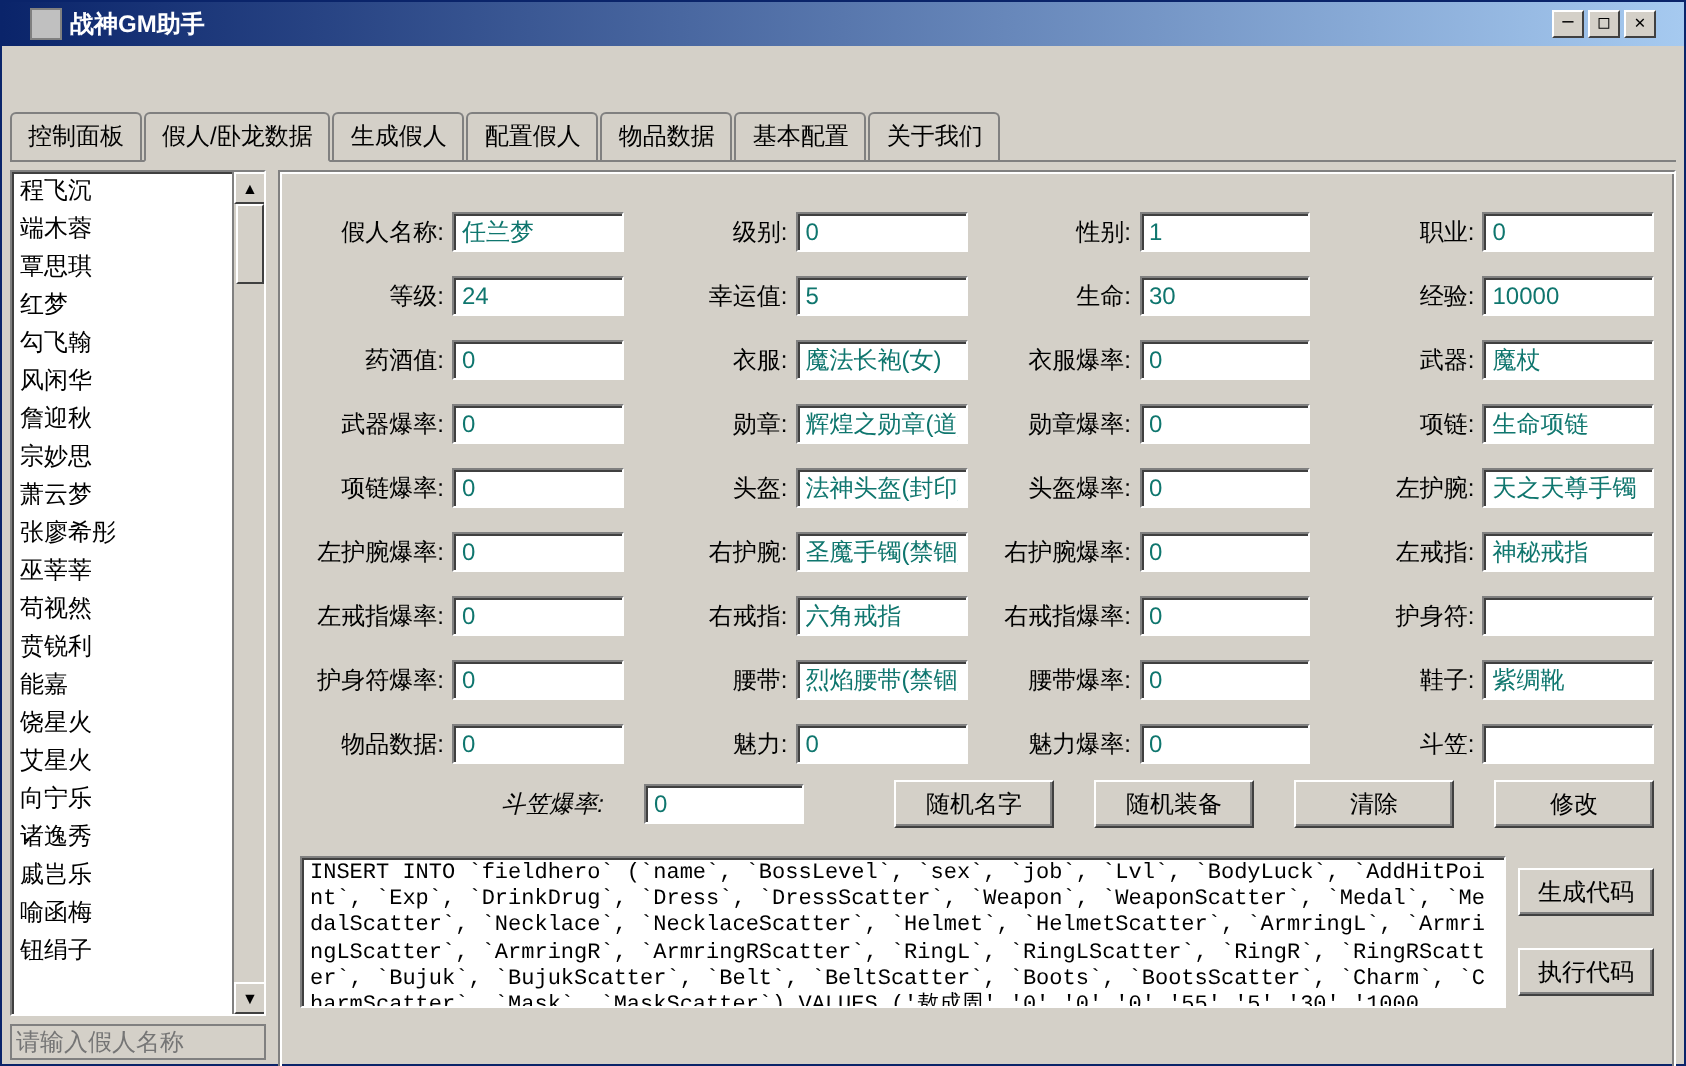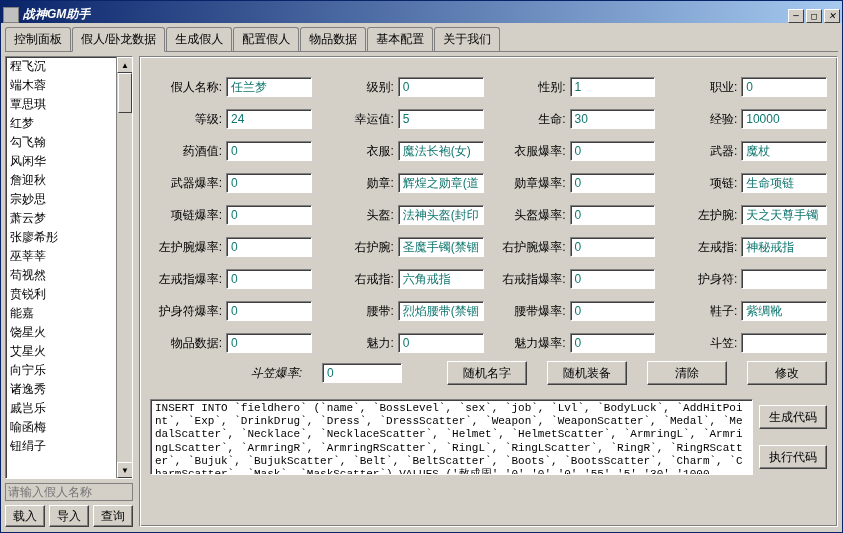--- a/index.html
+++ b/index.html
@@ -1,25 +1,25 @@
 <!DOCTYPE html>
 <html><head>
 <meta charset="utf-8">
 <style>
 * { box-sizing: border-box; font-family: "SimSun", "宋体", sans-serif; font-size: 12px; }
 body { margin: 0; background: #d4d0c8; }
 .window { width: 843px; height: 533px; background: #d4d0c8; border: 1px solid #0a246a; }
-.titlebar { background: linear-gradient(to right, #0a246a, #a6caf0); height: 22px; display: flex; align-items: flex-end; padding: 0 2px; font-style: italic; }
+.titlebar { background: linear-gradient(to right, #0a246a, #a6caf0); height: 22px; display: flex; align-items: center; padding: 0 14px; }
 .title-icon { width: 16px; height: 16px; background: #c0c0c0; border: 1px solid #808080; margin-right: 4px; }
 .title-text { color: #fff; font-weight: bold; flex: 1; }
 .win-btns { display: flex; gap: 2px; }
 .win-btn { width: 16px; height: 14px; background: #d4d0c8; border: 1px solid #fff; border-right-color: #404040; border-bottom-color: #404040; font-size: 9px; display: flex; align-items: center; justify-content: center; font-family: "Marlett", monospace; cursor: pointer; }
 .client { padding: 4px; height: calc(100% - 22px); }
 .tabs { display: flex; border-bottom: 1px solid #808080; margin-bottom: 4px; }
-.tab { padding: 3px 8px; border: 1px solid #808080; border-bottom: none; background: #d4d0c8; border-top-left-radius: 3px; border-top-right-radius: 3px; margin-right: 1px; cursor: pointer; position: relative; }
+.tab { padding: 3px 8px; border: 1px solid #808080; border-bottom: none; background: #d4d0c8; border-top-left-radius: 3px; border-top-right-radius: 3px; margin-right: 1px; cursor: pointer; position: relative; margin-top: 29px; }
 .tab.active { background: #d4d0c8; border-bottom: 1px solid #d4d0c8; margin-bottom: -1px; z-index: 1; }
 .content { display: flex; gap: 6px; height: calc(100% - 30px); }
 .left-col { width: 128px; display: flex; flex-direction: column; gap: 4px; }
 .listbox { flex: 1; background: #fff; border: 1px solid #808080; border-right-color: #fff; border-bottom-color: #fff; box-shadow: inset 1px 1px 0 #404040; overflow-y: auto; position: relative; }
 .listbox-scroll { position: absolute; right: 0; top: 0; bottom: 0; width: 16px; background: #d4d0c8; border-left: 1px solid #808080; }
 .scroll-arrow { width: 16px; height: 16px; background: #d4d0c8; border: 1px solid #fff; border-right-color: #404040; border-bottom-color: #404040; display: flex; align-items: center; justify-content: center; font-size: 8px; }
 .scroll-thumb { width: 14px; height: 40px; background: #d4d0c8; border: 1px solid #fff; border-right-color: #404040; border-bottom-color: #404040; margin: 0 auto; }
 .list-item { padding: 1px 4px; cursor: pointer; }
 .list-header { padding: 1px 4px; border-bottom: 1px solid #c0c0c0; background: #ece9d8; }
 .name-input-box { border: 1px solid #808080; padding: 0; }

